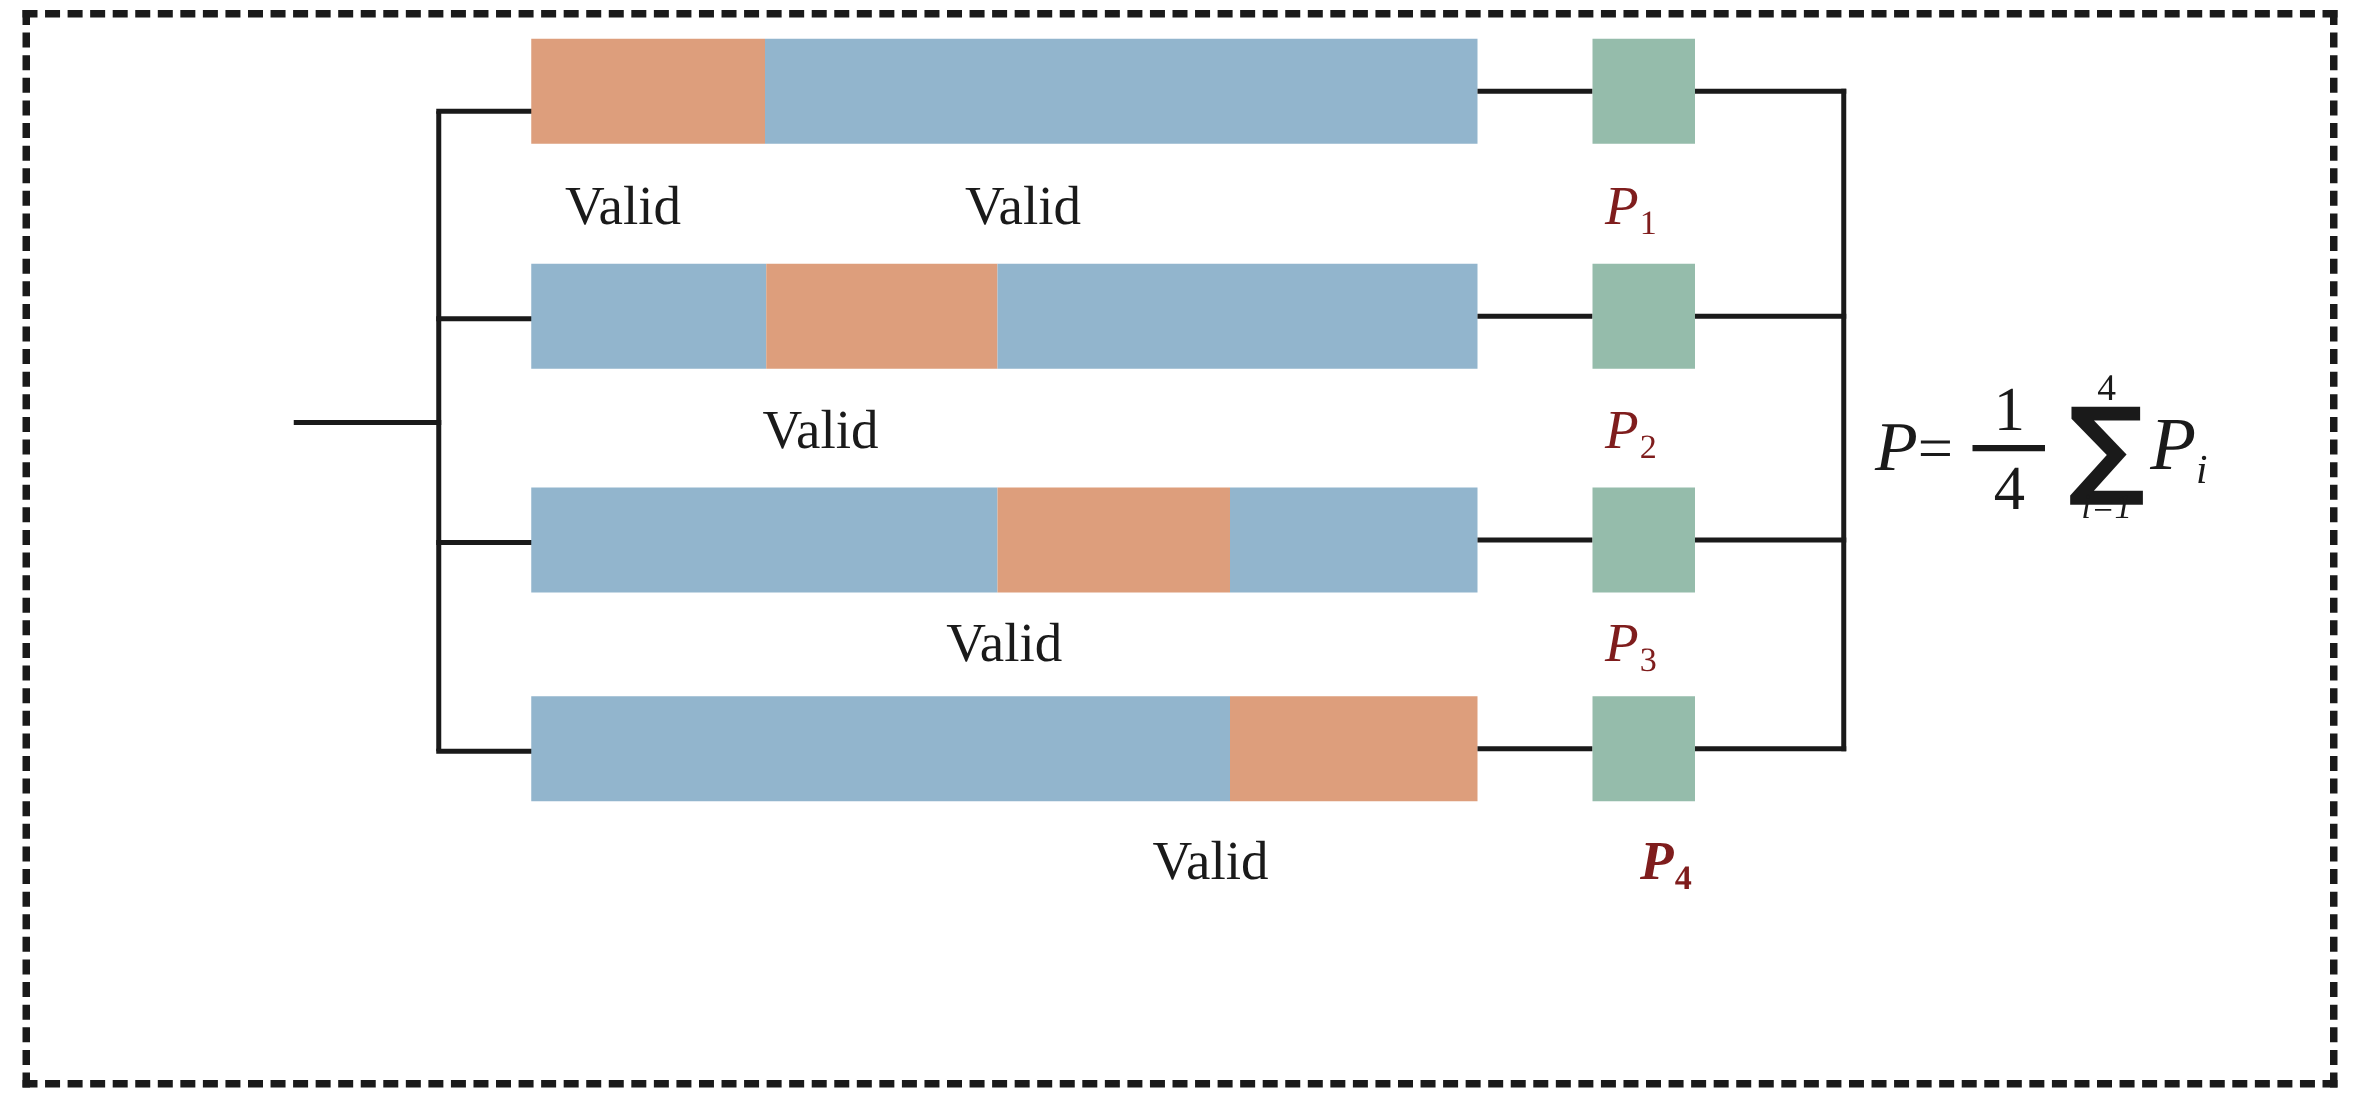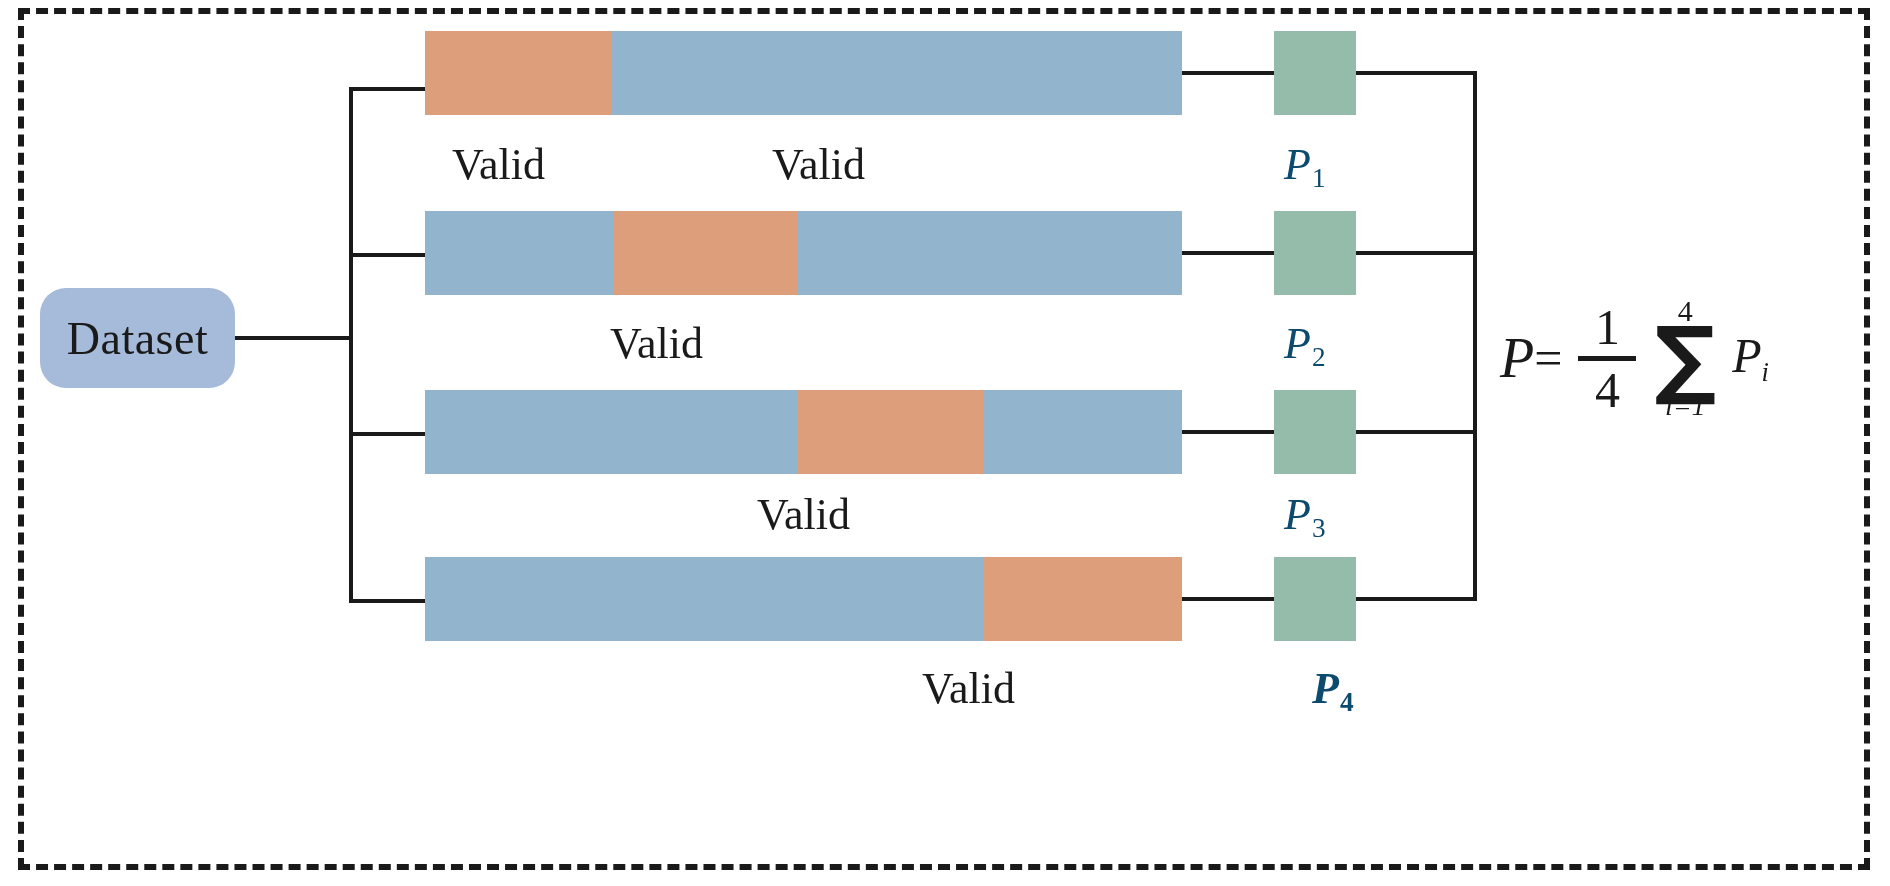--- a/index.html
+++ b/index.html
@@ -57,21 +57,21 @@
   .v-line { width: 4px; }
   .cap {
     position: absolute;
     font-size: 44px;
     color: #1a1a1a;
     white-space: nowrap;
   }
   .plabel {
     position: absolute;
     font-size: 44px;
-    color: #0c4a6e;
+    color: #7f1d1d;
     font-style: italic;
     white-space: nowrap;
   }
   .plabel sub {
     font-size: 0.62em;
     font-style: normal;
     vertical-align: -0.3em;
     margin-left: 1px;
   }
   .formula {
@@ -103,33 +103,30 @@
   .sumwrap {
     display: inline-flex;
     flex-direction: column;
     align-items: center;
     line-height: 1;
     margin: 0 4px;
   }
   .sumwrap .sup { font-size: 30px; margin-bottom: -4px; }
   .sumwrap .sigma { font-size: 86px; line-height: 0.84; font-family: "DejaVu Sans", sans-serif; font-weight: 700; }
   .sumwrap .sub { font-size: 28px; font-style: italic; margin-top: -2px; }
-  .f-pi { font-style: italic; font-size: 48px; margin-left: 12px; }
+  .f-pi { font-style: italic; font-size: 60px; margin-left: 0; }
   .f-pi sub { font-size: 0.55em; vertical-align: -0.35em; }
 </style>
 </head>
 <body>
 
 <div id="root">
 
   <div class="dashed-frame"></div>
 
-  <div class="dataset-node" style="background:#a6bada;">
-    <span>Dataset</span>
-  </div>
 
   <div class="line h-line" style="left:235px; top:336px; width:118px;"></div>
 
   <div class="line v-line" style="left:349px; top:89px; height:512px;"></div>
 
   <div class="line h-line" style="left:349px; top:87px; width:78px;"></div>
   <div class="line h-line" style="left:349px; top:253px; width:78px;"></div>
   <div class="line h-line" style="left:349px; top:432px; width:78px;"></div>
   <div class="line h-line" style="left:349px; top:599px; width:78px;"></div>
 

